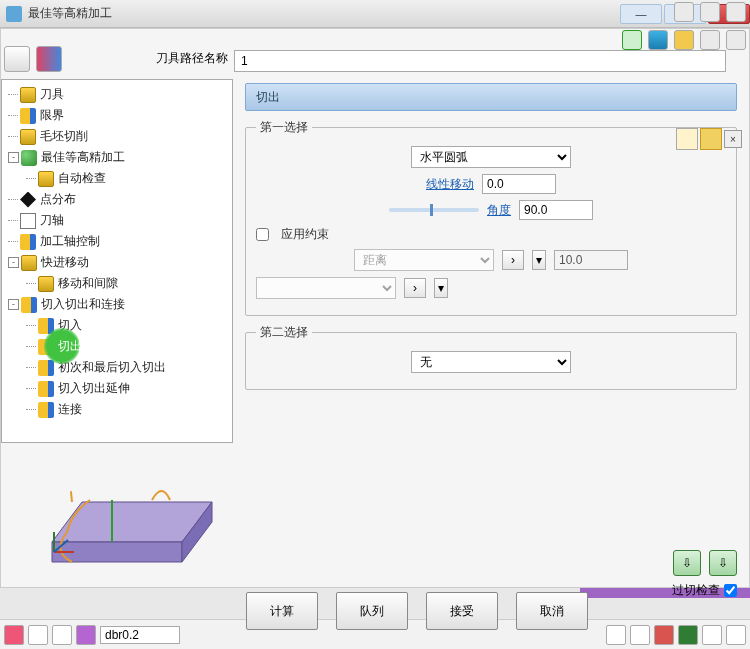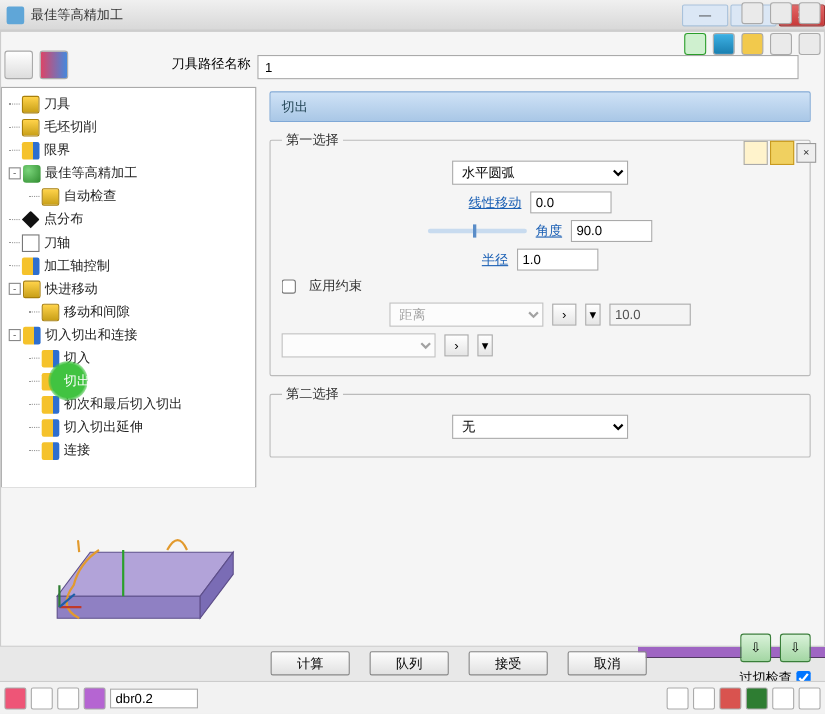--- a/index.html
+++ b/index.html
@@ -52,21 +52,21 @@
   .row input[type=text] { width: 74px; height: 20px; border: 1px solid #aaa; padding: 0 4px; background: #fff; }
   select.sel { height: 22px; border: 1px solid #aaa; background: #fff; padding: 0 4px; }
   .slider-track { width: 90px; height: 4px; background: #c8dbef; border-radius: 2px; position: relative; }
   .slider-track .thumb { position: absolute; left: 45%; top: -4px; width: 3px; height: 12px; background: #5a8dc8; }
   .chk { margin-right: 4px; }
   .stepper { width: 22px; height: 20px; border: 1px solid #aaa; background: linear-gradient(#fff,#e5e5e5); display: inline-flex; align-items: center; justify-content: center; }
   .sep-actions { display:flex; justify-content:flex-end; gap:8px; margin-top: 160px; align-items:center; }
   .act-icon { width:28px; height:26px; border:1px solid #3a7f3a; background: linear-gradient(#d9f2d9,#a3d6a3); border-radius:3px; display:flex; align-items:center; justify-content:center; }
   .chk-row { display:flex; justify-content:flex-end; margin-top:6px; align-items:center; gap:4px; }
   .bot-buttons { position:absolute; left:246px; top:592px; display:flex; gap:18px; z-index:3; }
-  .bot-buttons button { width:72px; height:22px; border:1px solid #888; background:linear-gradient(#fdfdfd,#e1e1e1); border-radius:2px; cursor:pointer; }
+  .bot-buttons button { width:72px; height:38px; border:1px solid #888; background:linear-gradient(#fdfdfd,#e1e1e1); border-radius:2px; cursor:pointer; }
 
   .bgview { position:absolute; right:0; top:128px; width:170px; height:470px; background:#000; z-index:-1; overflow:hidden; }
   .bgview .axislbl { position:absolute; color:#fff; font-weight:bold; font-size:13px; }
   .bgview svg { width:100%; height:100%; }
   .top-tabs-right { position:absolute; right:8px; top:128px; display:flex; gap:2px; align-items:center; }
   .top-tabs-right .tt { width:22px; height:22px; border:1px solid #aaa; background:#fff3cc; }
   .top-tabs-right .tx { width:18px; height:18px; border:1px solid #999; background:#eee; display:flex; align-items:center; justify-content:center; font-size:10px; color:#333; }
 
   .bottombar { position:absolute; left:0; bottom:0; width:100%; height:30px; background:#f2f2f2; border-top:1px solid #ccc; display:flex; align-items:center; gap:4px; padding:0 4px; }
   .bottombar .bicon { width:20px; height:20px; border:1px solid #aaa; background:#fff; border-radius:2px; }
@@ -110,27 +110,27 @@
 
   <div class="treewrap">
     <div class="tree" id="tree">
         <div class="node" style="padding-left: 4px;">
           <span class="ln"></span>
           <span class="ico ico-tool"></span>
           <span class="lbl">刀具</span>
         </div>
         <div class="node" style="padding-left: 4px;">
           <span class="ln"></span>
+          <span class="ico ico-yb"></span>
+          <span class="lbl">限界</span>
+        </div>
+        <div class="node" style="padding-left: 4px;">
+          <span class="ln"></span>
           <span class="ico ico-tool"></span>
           <span class="lbl">毛坯切削</span>
-        </div>
-        <div class="node" style="padding-left: 4px;">
-          <span class="ln"></span>
-          <span class="ico ico-yb"></span>
-          <span class="lbl">限界</span>
         </div>
         <div class="node" style="padding-left: 4px;">
           <span class="sq">-</span>
           <span class="ico ico-db"></span>
           <span class="lbl">最佳等高精加工</span>
         </div>
         <div class="node" style="padding-left: 22px;">
           <span class="ln"></span>
           <span class="ico ico-tool"></span>
           <span class="lbl">自动检查</span>
@@ -209,24 +209,20 @@
       <div class="row">
         <span class="lbl-link">线性移动</span>
         <input type="text" value="0.0" style="">
       </div>
       <div class="row">
         <div class="slider-track">
             <div class="thumb"></div>
           </div>
         <span class="lbl-link">角度</span>
         <input type="text" value="90.0" style="">
-      </div>
-      <div class="row">
-        <span class="lbl-link">半径</span>
-        <input type="text" value="1.0" style="">
       </div>
       <div class="row" style="justify-content:flex-start;margin-top:6px">
         <input type="checkbox" class="chk" style="">
         <span class="lbl-plain">应用约束</span>
       </div>
       <div class="row" style="justify-content:center">
         <select class="sel" style="width:140px" disabled=""><option>距离</option></select>
         <div class="stepper">›</div>
         <div class="stepper" style="width:14px">▾</div>
         <input type="text" disabled="" style="background: rgb(244, 244, 244);" value="10.0">

